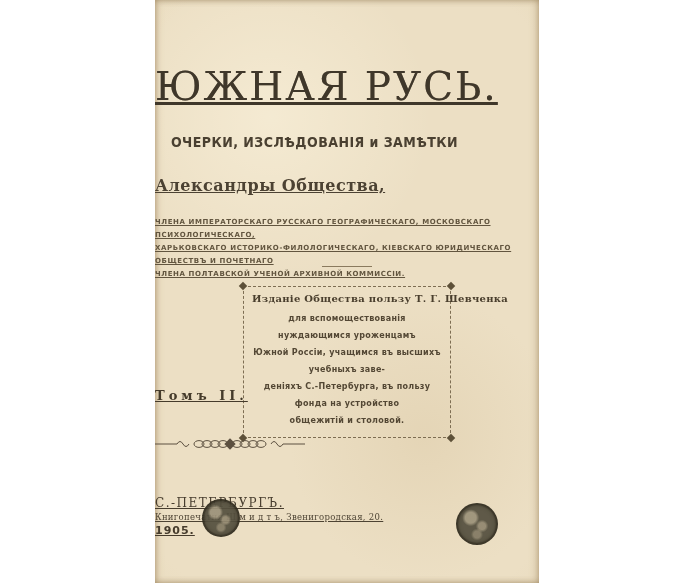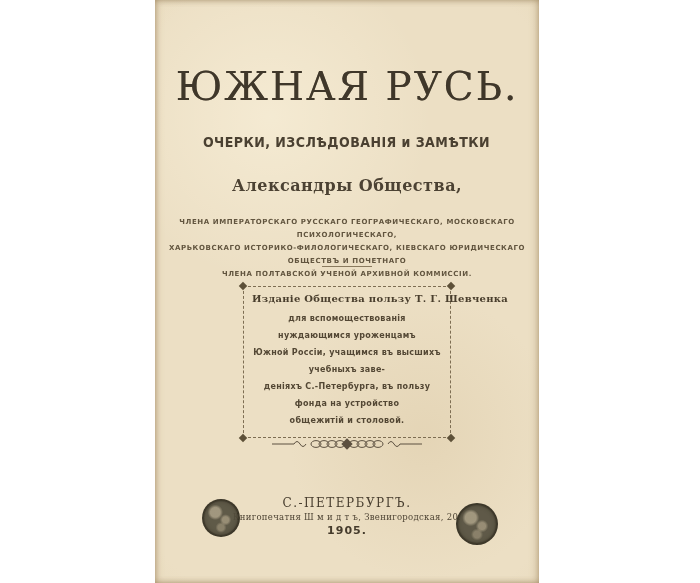--- a/index.html
+++ b/index.html
@@ -19,21 +19,21 @@
       radial-gradient(ellipse 50% 35% at 70% 75%, rgba(214,194,156,.35), rgba(214,194,156,0) 70%),
       radial-gradient(ellipse 120% 100% at 50% 50%, #ecdfc4 60%, #e0d0ad 100%),
       #e9dcc1;
     box-shadow:
       inset 3px 0 7px -2px rgba(145,120,80,.55),
       inset -4px 0 9px -3px rgba(145,120,80,.5),
       inset 0 3px 6px -3px rgba(145,120,80,.35),
       inset 0 -3px 6px -3px rgba(145,120,80,.35);
     color:#443a2c;
   }
-  .abs{position:absolute;left:0;width:100%;text-align:center;}
+  .abs{position:absolute;left:0;width:100%;text-align:left;text-decoration:underline;}
   .title{
     top:64px;
     font-family:"DejaVu Serif", serif;
     font-size:39px;
     letter-spacing:2px;
     color:#3f372a;
     text-shadow:0 0 .6px rgba(62,50,32,.55);
     white-space:nowrap;
   }
   .subtitle{
@@ -180,20 +180,21 @@
     <span class="corner br"></span>
     <div class="edition-heading">Изданіе Общества пользу Т. Г. Шевченка</div>
     <div class="edition-text">
       <div>для вспомоществованія нуждающимся уроженцамъ</div>
       <div>Южной Россіи, учащимся въ высшихъ учебныхъ заве-</div>
       <div>деніяхъ С.-Петербурга, въ пользу фонда на устройство</div>
       <div>общежитій и столовой.</div>
     </div>
   </div>
 
+  <div class="abs volume">Томъ II.</div>
 
   <div class="abs divider">
     <svg width="150" height="16" viewBox="0 0 150 16" xmlns="http://www.w3.org/2000/svg">
       <g stroke="#5c5040" fill="none" stroke-width="1">
         <line x1="0" y1="8" x2="22" y2="8"></line>
         <path d="M22,8 q3,-5 6,0 q3,5 6,0"></path>
         <ellipse cx="44" cy="8" rx="5" ry="3.4"></ellipse>
         <ellipse cx="52" cy="8" rx="5" ry="3.4"></ellipse>
         <ellipse cx="60" cy="8" rx="5" ry="3.4"></ellipse>
         <ellipse cx="68" cy="8" rx="5" ry="3.4"></ellipse>

